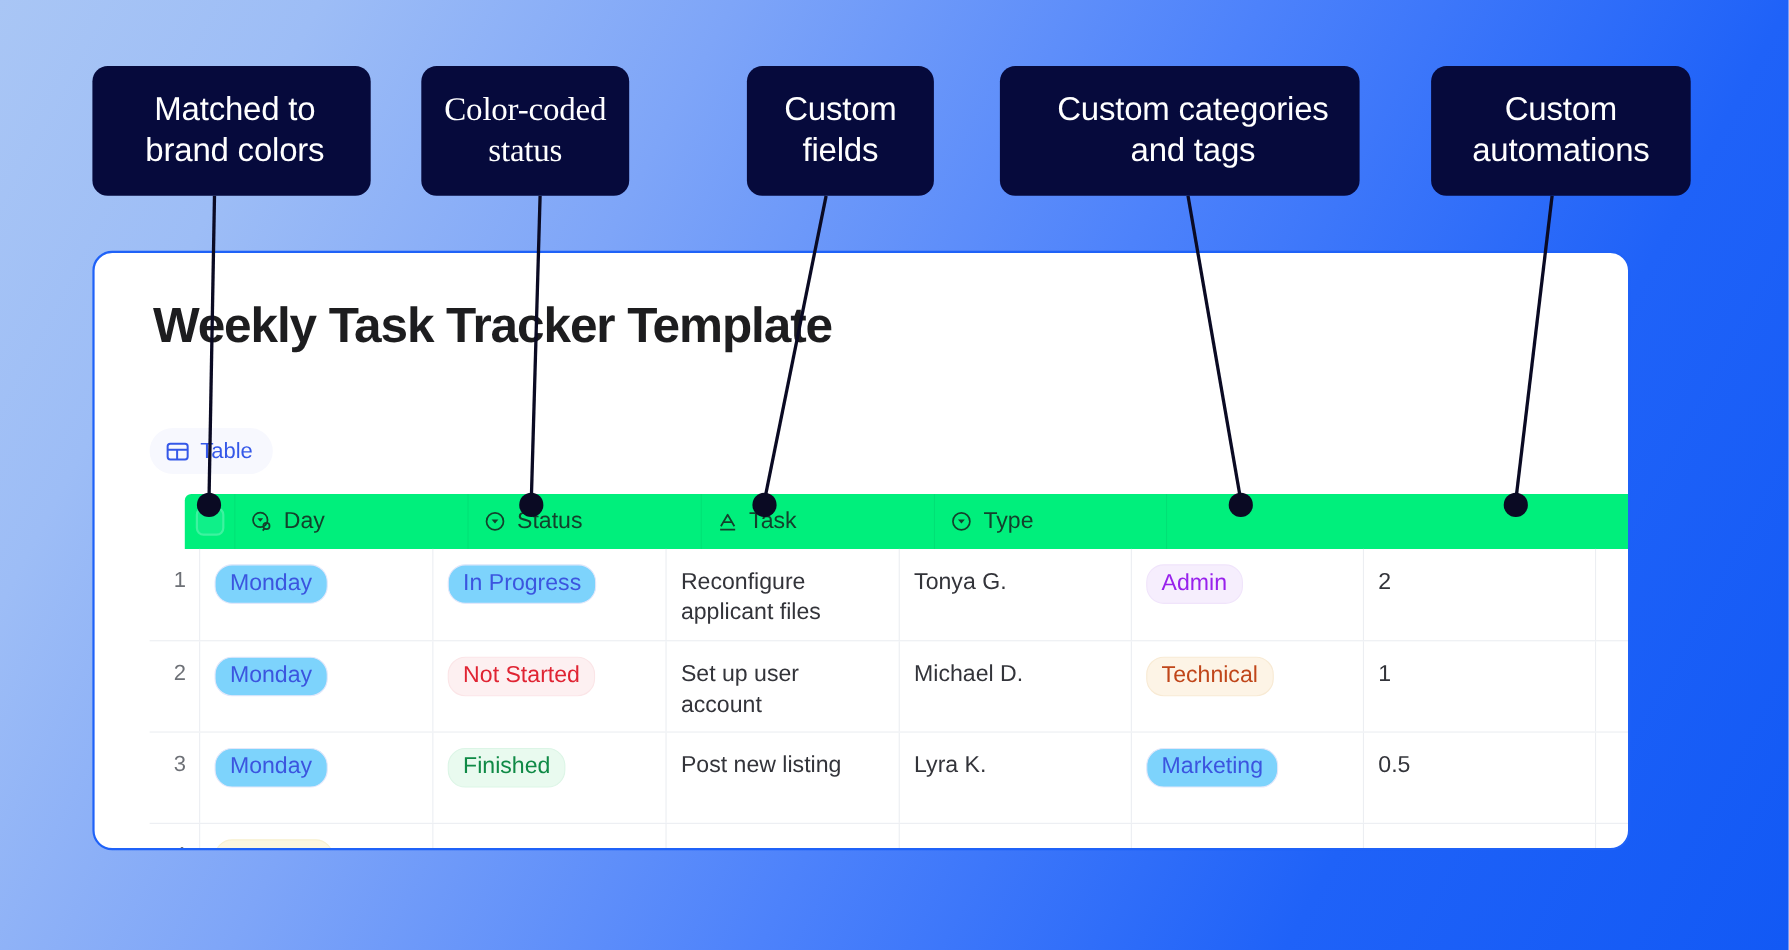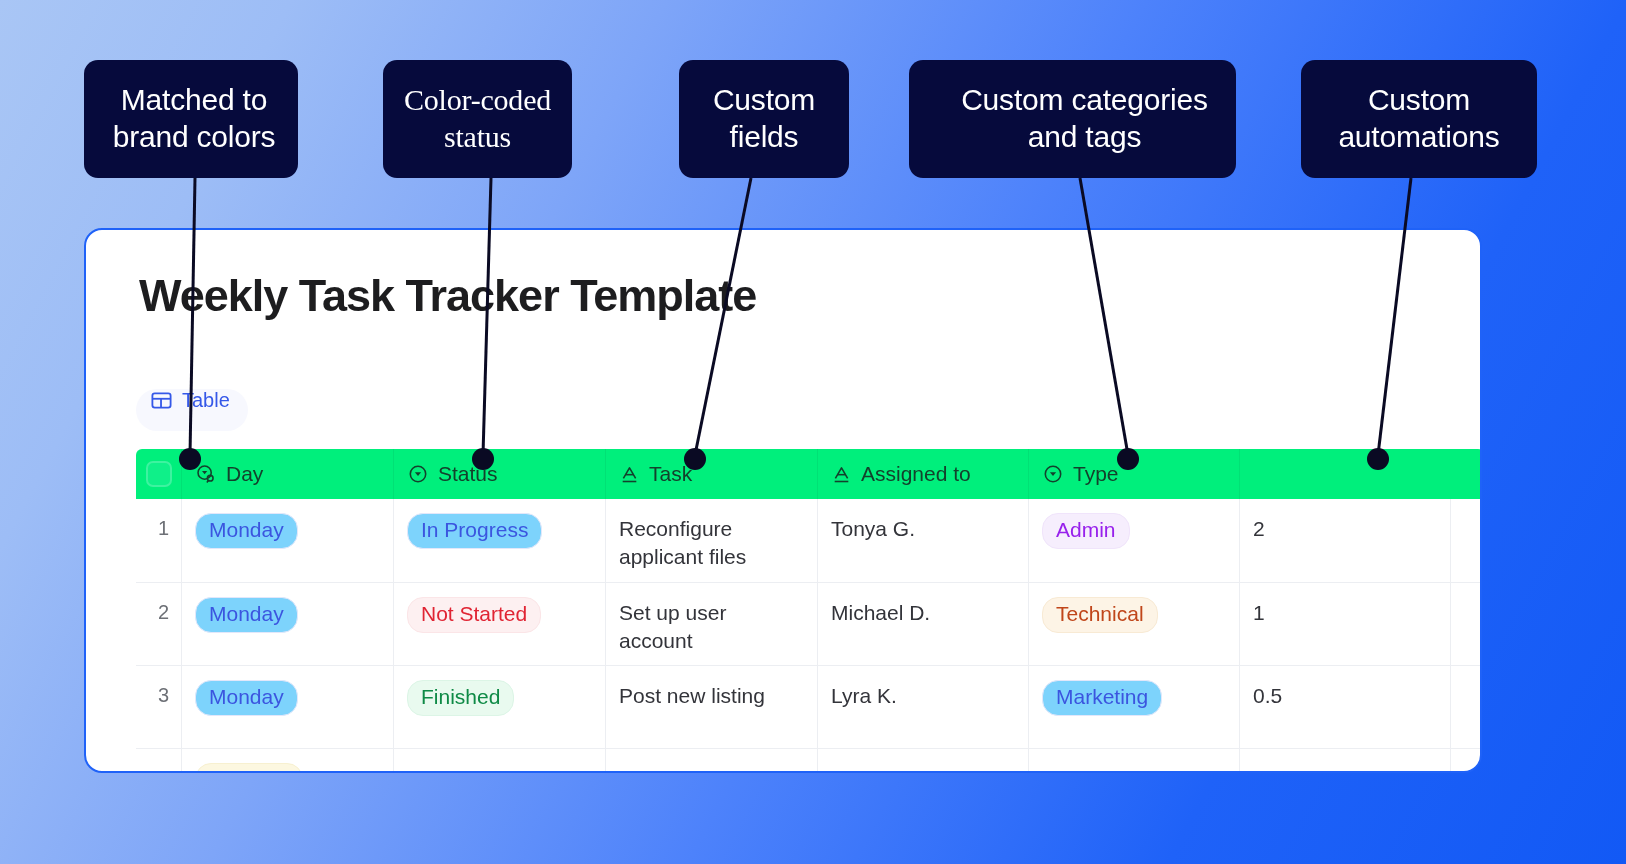--- a/index.html
+++ b/index.html
@@ -74,21 +74,21 @@
     white-space: nowrap;
   }
 
   .table-chip {
     position: absolute;
     left: 50px;
     top: 159px;
     height: 42px;
     padding: 0 18px 0 14px;
     display: flex;
-    align-items: flex-start;
+    align-items: center;
     gap: 9px;
     background: #f7f8fe;
     border-radius: 21px;
     font-size: 20px;
     color: #3558e8;
   }
   .table-chip .glyph { display:flex; align-items:center; }
 
   
   .grid {
@@ -122,20 +122,21 @@
   .c-assign { width: 211px; flex: 0 0 211px; }
   .c-type   { width: 211px; flex: 0 0 211px; }
   .c-hours  { width: 211px; flex: 0 0 211px; }
   .c-extra  { width: 133px; flex: 0 0 133px; border-right: none; }
 
   
   .grid-head {
     background: #00ef7c;
     height: 50px;
     border-radius: 6px 6px 0 0;
+    margin-left: 32px;
   }
   .grid-head .cell {
     align-items: center;
     padding-top: 0;
     padding-bottom: 0;
     height: 50px;
     border-right: 1px solid rgba(0,0,0,0.055);
     font-size: 21px;
     color: #13412c;
     gap: 9px;
@@ -177,21 +178,21 @@
   .pill-green  { background: #e9faef; color: #0f8a46; border: 1px solid #dcf5e6; }
   .pill-yellow { background: #fcf7e0; color: #9a8016; border: 1px solid #f7f0d0; }
   .pill-purple { background: #f6eefd; color: #9821ec; border: 1px solid #f0e4fb; }
   .pill-orange { background: #fdf4e6; color: #c0461a; border: 1px solid #f8ead4; }
 
   .plain { padding-top: 2px; }
 </style>
 </head>
 <body>
 
-<div class="callout" style="left:84px; top:60px; width:214px; height:118px;padding-left:22px;">
+<div class="callout" style="left:84px; top:60px; width:253px; height:118px;padding-left:22px;">
   <div>
     <span>Matched to</span><br>
     <span>brand colors</span>
   </div>
 </div>
 
 <div class="callout" style="left:383px; top:60px; width:189px; height:118px;font-family:Liberation Serif, serif;">
   <div>
     <span>Color-coded</span><br>
     <span>status</span>
@@ -284,30 +285,20 @@
         <span class="hicon">
           <svg width="21" height="21" viewBox="0 0 24 24" fill="none" stroke="#13412c" stroke-width="1.8">
             <path d="M5 16.5 L12 4.5 L19 16.5" stroke-linejoin="round"></path>
             <line x1="7.6" y1="12.2" x2="16.4" y2="12.2"></line>
             <line x1="4.2" y1="20" x2="19.8" y2="20"></line>
           </svg>
         </span>
         <span>Task</span>
       </div>
 
-      <div class="cell c-assign">
-        <span class="hicon">
-          <svg width="21" height="21" viewBox="0 0 24 24" fill="none" stroke="#13412c" stroke-width="1.8">
-            <path d="M5 16.5 L12 4.5 L19 16.5" stroke-linejoin="round"></path>
-            <line x1="7.6" y1="12.2" x2="16.4" y2="12.2"></line>
-            <line x1="4.2" y1="20" x2="19.8" y2="20"></line>
-          </svg>
-        </span>
-        <span>Assigned to</span>
-      </div>
 
       <div class="cell c-type">
         <span class="hicon">
           <svg width="22" height="22" viewBox="0 0 24 24" fill="none" stroke="#13412c" stroke-width="1.7">
             <circle cx="12" cy="12" r="8.4"></circle>
             <path d="M8.6 10.2 L12 14.1 L15.4 10.2 Z" fill="#13412c" stroke="none"></path>
           </svg>
         </span>
         <span>Type</span>
       </div>

